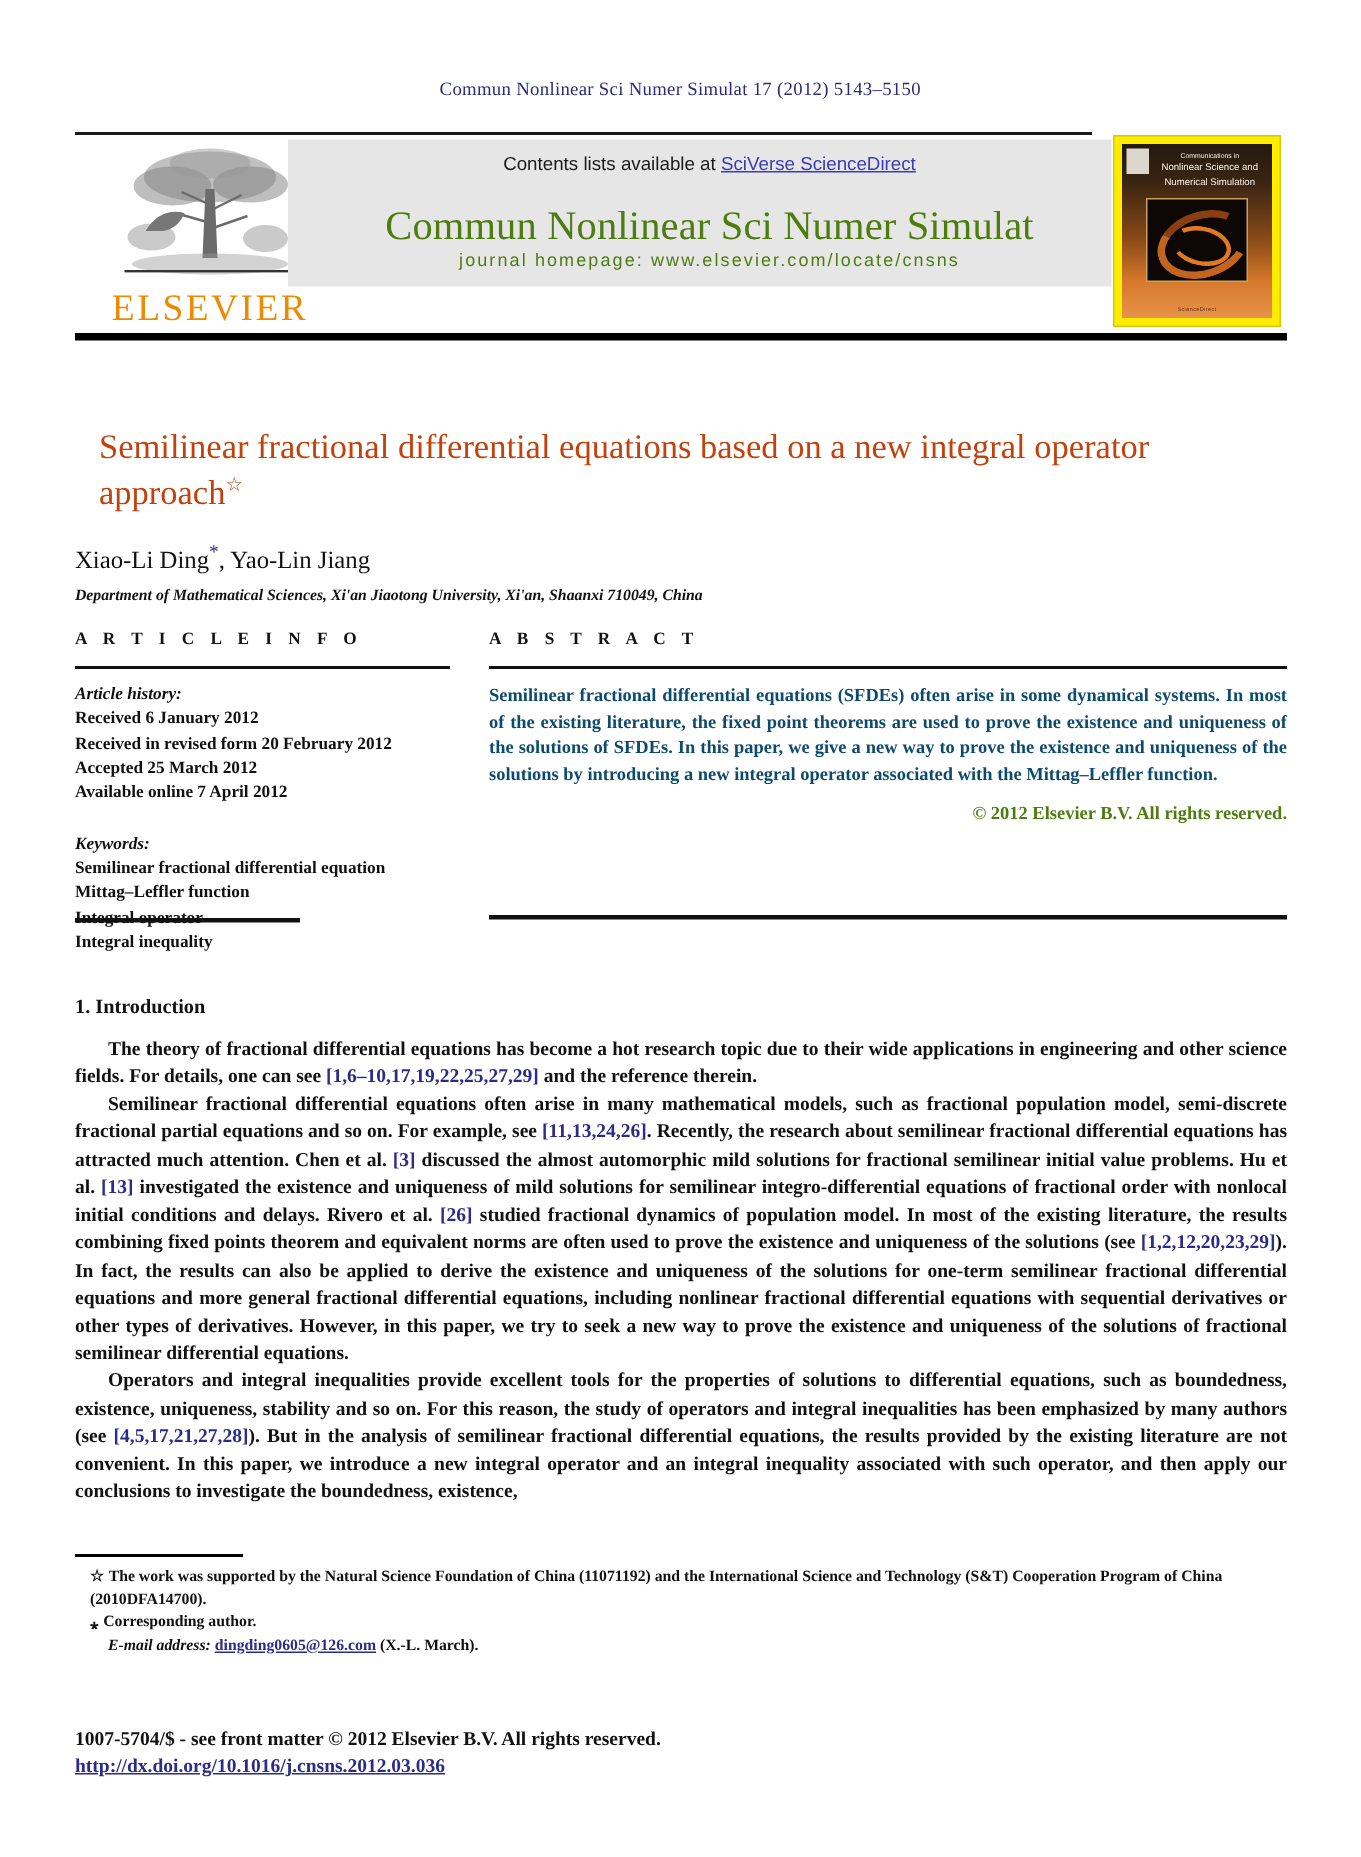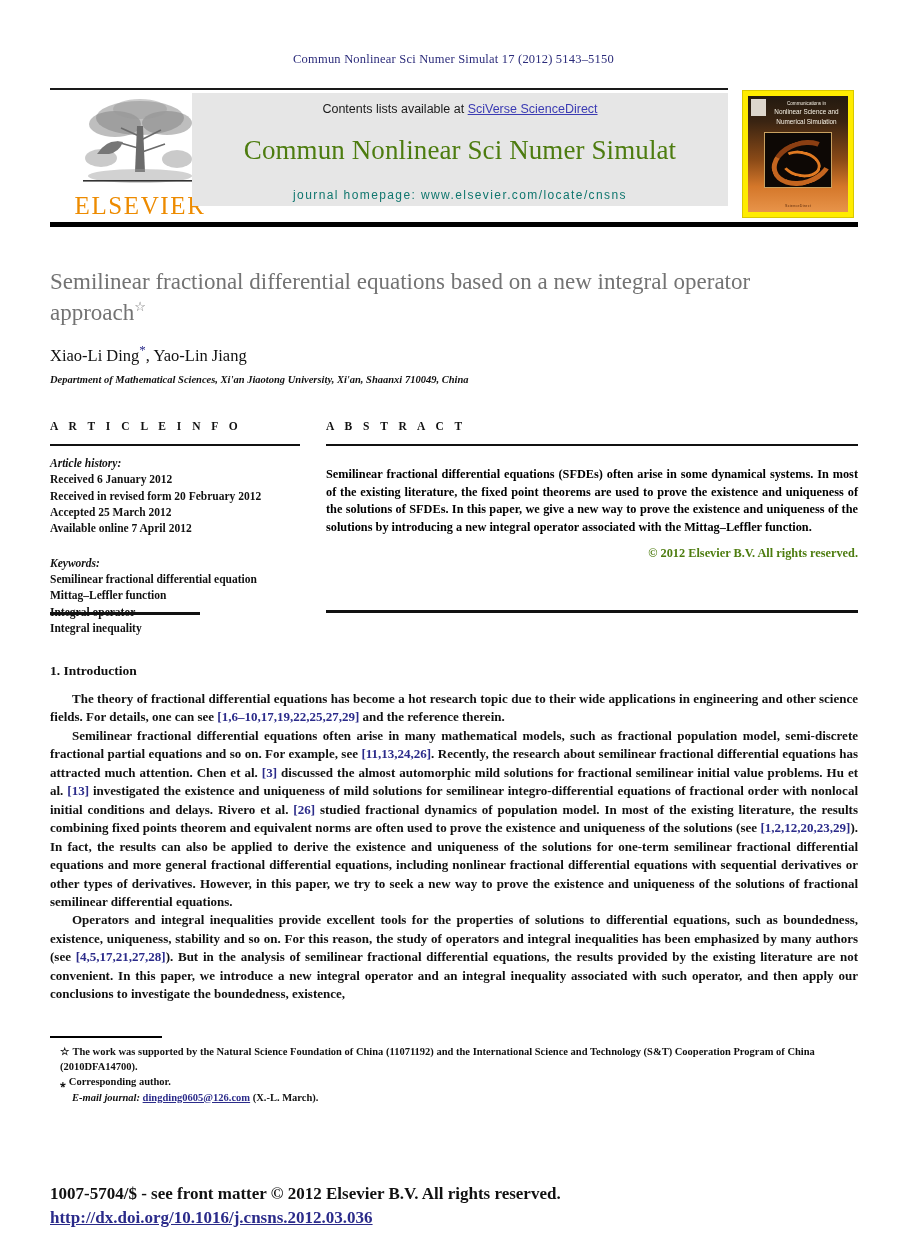--- a/index.html
+++ b/index.html
@@ -67,45 +67,45 @@
     color: #ED8B00;
     letter-spacing: 1.6px;
     line-height: 1;
     margin-top: 1px;
   }
   .journal-band {
     position: absolute;
     top: 5px;
     left: 142px;
     width: 536px;
-    height: 113px;
+    height: 98px;
     background: #e6e6e6;
     text-align: center;
+    padding-left: 13px;
   }
   .contents-line {
     font-family: "Liberation Sans", sans-serif;
     font-size: 12.5px;
     color: #1a1a1a;
     padding-top: 9px;
   }
   .contents-line .sd-link {
     color: #3b3bb3;
   }
   .journal-title {
     font-family: "Liberation Serif", serif;
     font-size: 27px;
     color: #4d7c0f;
     margin-top: 19px;
     letter-spacing: 0.1px;
   }
   .homepage-line {
     font-family: "Liberation Sans", sans-serif;
     font-size: 12px;
-    color: #0f766e;
-    margin-top: 22px;
+    color: #4d7c0f;
     letter-spacing: 1.4px;
   }
   .cover-thumb {
     position: absolute;
     top: 2px;
     left: 692px;
     width: 112px;
     height: 128px;
     background: #FFEC00;
     border: 1px solid #d8c800;
@@ -198,22 +198,22 @@
   .title-block {
     position: absolute;
     top: 266px;
     left: 50px;
     width: 790px;
   }
   .paper-title {
     font-family: "Liberation Serif", serif;
     font-size: 23px;
     line-height: 1.35;
-    color: #737373;
-    margin: 0;
+    color: #c2410c;
+    margin: 16px;
     font-weight: normal;
   }
   .paper-title .star {
     font-size: 13px;
     vertical-align: super;
   }
   .authors {
     font-family: "Liberation Serif", serif;
     font-size: 16.5px;
     margin-top: 14px;
@@ -262,26 +262,26 @@
     font-family: "Liberation Serif", serif;
     font-size: 11.5px;
     line-height: 1.42;
     color: #111;
     font-weight: bold;
   }
   .info-group .ital {
     font-style: italic;
   }
   .abstract-text {
-    margin-top: 20px;
+    margin-top: 9px;
     font-family: "Liberation Serif", serif;
     font-size: 12.3px;
     line-height: 1.44;
     text-align: justify;
-    color: #000000;
+    color: #0c4a6e;
     font-weight: bold;
   }
   .copyright {
     margin-top: 9px;
     text-align: right;
     font-family: "Liberation Serif", serif;
     font-size: 12.3px;
     color: #4d7c0f;
     font-weight: bold;
   }
@@ -349,25 +349,25 @@
     font-weight: bold;
   }
   .footnotes .fn-line { text-indent: 0; }
   .fn-indent { padding-left: 10px; }
   .fn-indent2 { padding-left: 22px; }
   .fn-mark { padding-right: 3px; }
   .email-label { font-style: italic; }
   .email-link { color: #2b2b8a; }
   .colophon {
     position: absolute;
-    top: 1182px;
+    top: 1150px;
     left: 50px;
     width: 808px;
     font-family: "Liberation Serif", serif;
-    font-size: 17px;
+    font-size: 13px;
     line-height: 1.42;
     color: #111;
     font-weight: bold;
   }
   .doi-link { color: #2b2b8a; }
 </style>
 </head>
 <body>
 
 <div class="page">
@@ -473,21 +473,21 @@
 
   <div class="fn-rule"></div>
   <div class="footnotes">
     <div class="fn-line fn-indent">
       <span class="fn-mark">☆</span><span>The work was supported by the Natural Science Foundation of China (11071192) and the International Science and Technology (S&amp;T) Cooperation Program of China (2010DFA14700).</span>
     </div>
     <div class="fn-line fn-indent">
       <span class="fn-mark">⁎</span><span>Corresponding author.</span>
     </div>
     <div class="fn-line fn-indent2">
-      <span class="email-label">E-mail journal:</span>
+      <span class="email-label">E-mail address:</span>
       <a class="email-link" href="#">dingding0605@126.com</a>
       <span>(X.-L. March).</span>
     </div>
   </div>
 
   <div class="colophon">
     <div>1007-5704/$ - see front matter © 2012 Elsevier B.V. All rights reserved.</div>
     <a class="doi-link" href="#">http://dx.doi.org/10.1016/j.cnsns.2012.03.036</a>
   </div>
 

